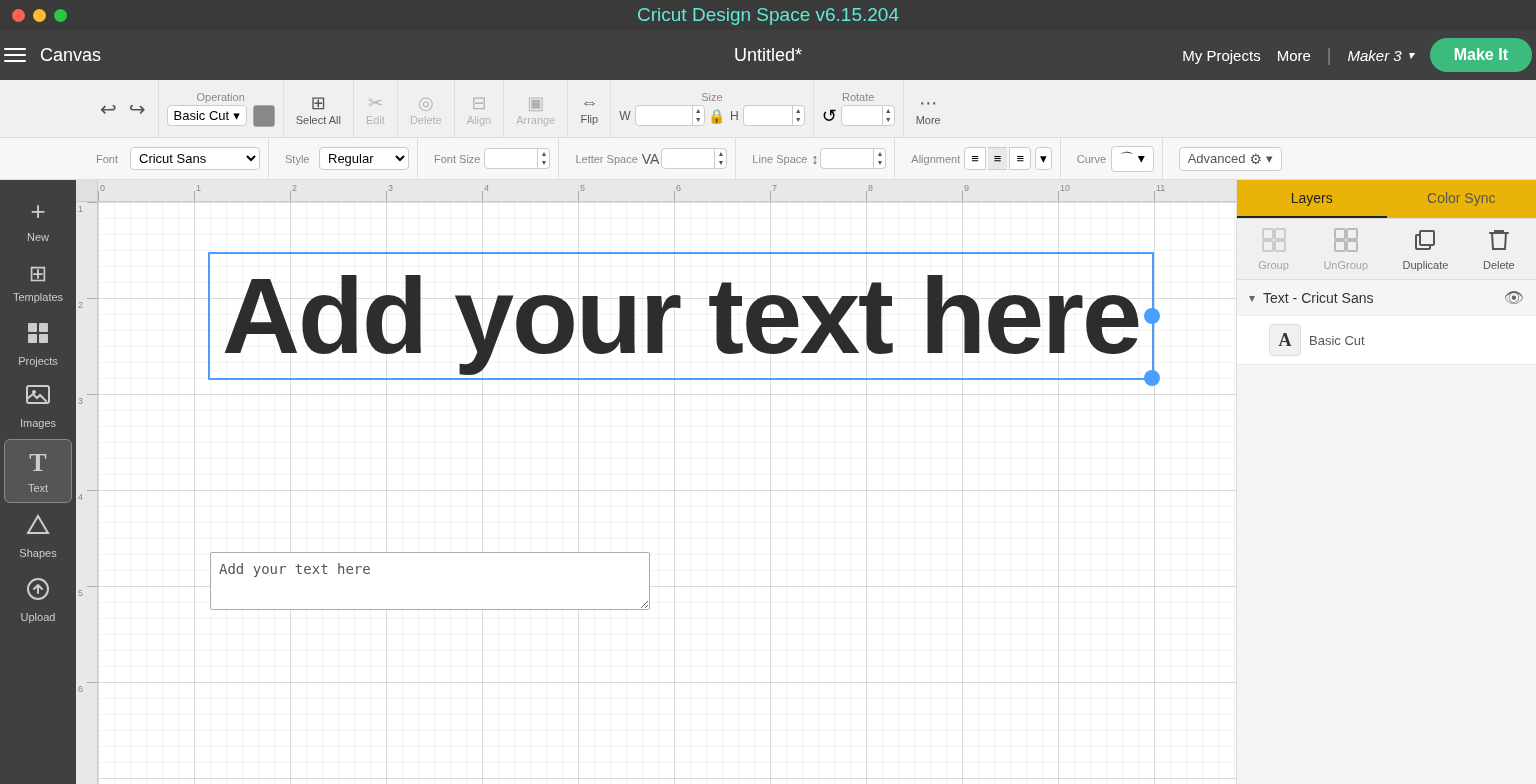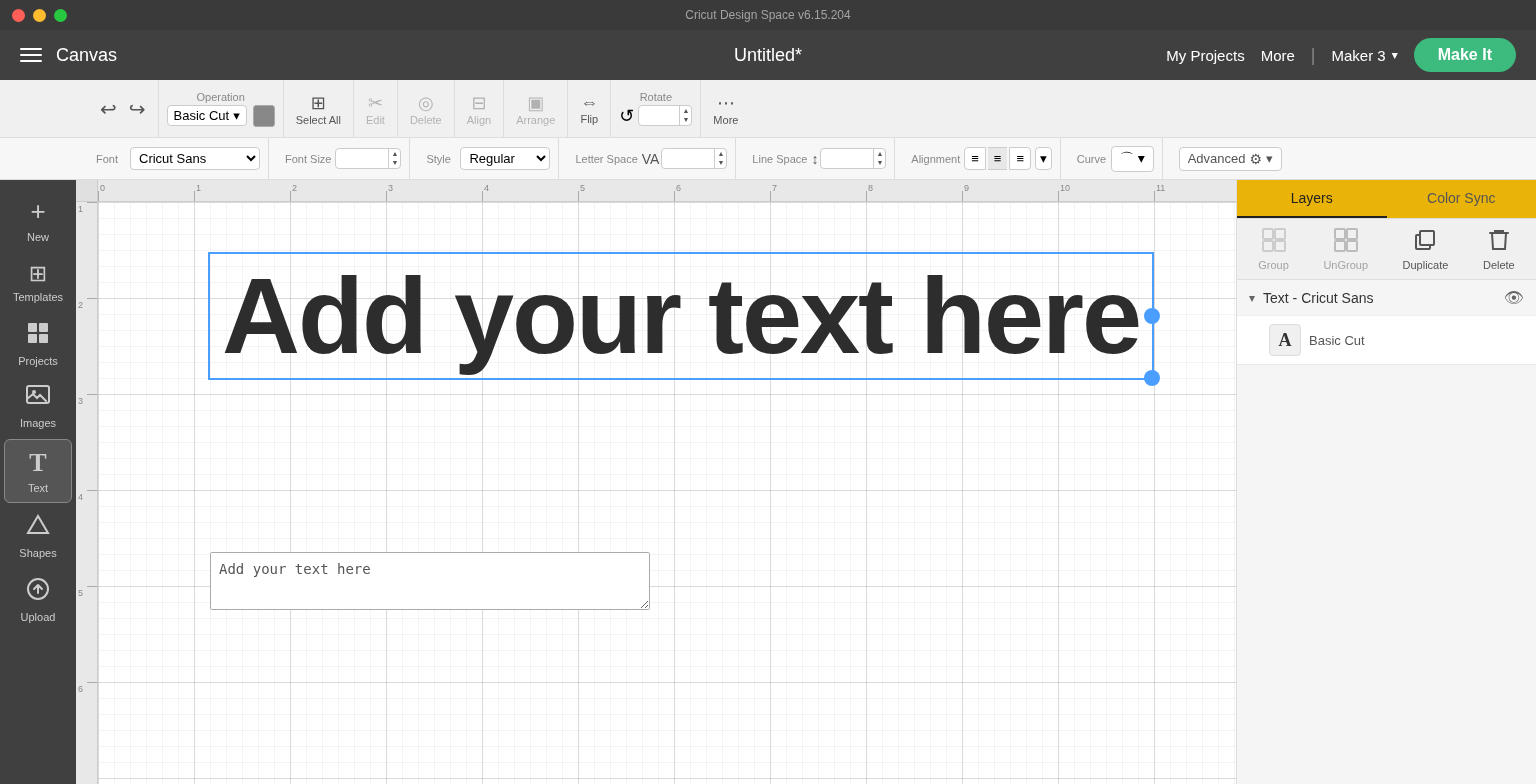--- a/index.html
+++ b/index.html
@@ -9,34 +9,34 @@
     #title-bar {
       width: 100%; height: 30px; background: #3a3a3a;
       display: flex; align-items: center; justify-content: center;
       position: relative;
     }
     #title-bar .traffic-lights { position: absolute; left: 12px; display: flex; gap: 8px; align-items: center; }
     .traffic-light { width: 13px; height: 13px; border-radius: 50%; }
     .tl-red { background: #ff5f57; }
     .tl-yellow { background: #febc2e; }
     .tl-green { background: #28c840; }
-    #app-title { color: #a3a3a3; font-size: 12px; font-weight: 400; }
+    #app-title { color: #5eead4; font-size: 19px; font-weight: 400; }
 
     
     #nav-bar {
       width: 100%; height: 50px; background: #404040;
-      display: flex; align-items: center; padding: 0 20px;
+      display: flex; align-items: center; padding: 0 4px;
       gap: 0;
     }
     #canvas-label { color: #fff; font-size: 18px; font-weight: 400; margin-right: auto; }
     #doc-title { color: #fff; font-size: 18px; font-weight: 400; position: absolute; left: 50%; transform: translateX(-50%); }
     #nav-right { display: flex; align-items: center; gap: 16px; margin-left: auto; }
     #my-projects-btn { color: #fff; font-size: 15px; cursor: pointer; background: none; border: none; }
     #save-btn { color: #fff; font-size: 15px; cursor: pointer; background: none; border: none; }
-    #maker-selector { display: flex; align-items: center; gap: 6px; color: #fff; font-size: 15px; cursor: pointer; }
+    #maker-selector { display: flex; align-items: center; gap: 6px; color: #fff; font-size: 15px; cursor: pointer; font-style: italic; }
     #make-it-btn { background: #3dba7e; color: #fff; border: none; border-radius: 24px; padding: 8px 24px; font-size: 16px; font-weight: 600; cursor: pointer; }
 
     
     #toolbar {
       width: 100%; height: 58px; background: #f0f0f0;
       border-bottom: 1px solid #ddd;
       display: flex; align-items: center; padding: 0 8px 0 88px; gap: 0;
     }
     .toolbar-group { display: flex; align-items: center; gap: 4px; padding: 0 8px; border-right: 1px solid #ddd; height: 100%; }
     .toolbar-group:last-child { border-right: none; }
@@ -270,20 +270,44 @@
     </button>
   </div>
 
   <div class="toolbar-group">
     <button class="tb-btn">
       <span style="font-size:18px;">⇔</span>
       <span>Flip</span>
     </button>
   </div>
 
+  <div class="toolbar-group">
+    <div class="tb-col">
+      <span class="tb-label">Size</span>
+      <div class="tb-row">
+        <span style="font-size:12px;color:#555;">W</span>
+        <div class="input-with-spin">
+          <input type="text" class="tb-input" style="border: none; width: 56px;">
+          <div class="spin-btns">
+            <button class="spin-btn">▲</button>
+            <button class="spin-btn">▼</button>
+          </div>
+        </div>
+        <span style="font-size:14px;color:#555;">🔒</span>
+        <span style="font-size:12px;color:#555;">H</span>
+        <div class="input-with-spin">
+          <input type="text" class="tb-input" style="border: none; width: 48px;">
+          <div class="spin-btns">
+            <button class="spin-btn">▲</button>
+            <button class="spin-btn">▼</button>
+          </div>
+        </div>
+      </div>
+    </div>
+  </div>
 
   <div class="toolbar-group">
     <div class="tb-col">
       <span class="tb-label">Rotate</span>
       <div class="tb-row">
         <span style="font-size:18px;">↺</span>
         <div class="input-with-spin">
           <input type="text" style="border: none; width: 40px; font-size: 13px; background: transparent; outline: none; padding: 2px 4px;">
           <div class="spin-btns">
             <button class="spin-btn">▲</button>
@@ -305,35 +329,35 @@
 <div id="font-toolbar">
 
   <div class="font-group">
     <span class="font-label">Font</span>
     <select class="font-select" style="width:130px;">
       <option>Cricut Sans</option>
     </select>
   </div>
 
   <div class="font-group">
+    <span class="font-label">Style</span>
+    <select class="font-select" style="width:90px;">
+      <option>Regular</option>
+    </select>
+  </div>
+
+  <div class="font-group">
     <span class="font-label">Font Size</span>
     <div class="input-with-spin">
       <input type="text" class="font-input" style="border: none; background: transparent; outline: none;">
       <div class="spin-btns">
         <button class="spin-btn">▲</button>
         <button class="spin-btn">▼</button>
       </div>
     </div>
-  </div>
-
-  <div class="font-group">
-    <span class="font-label">Style</span>
-    <select class="font-select" style="width:90px;">
-      <option>Regular</option>
-    </select>
   </div>
 
   <div class="font-group">
     <span class="font-label" style="min-width:60px;">Letter Space</span>
     <div style="display:flex;align-items:center;gap:2px;">
       <span style="font-size:14px;color:#555;">VA</span>
       <div class="input-with-spin">
         <input type="text" class="font-input" style="border: none; background: transparent; outline: none;">
         <div class="spin-btns">
           <button class="spin-btn">▲</button>

